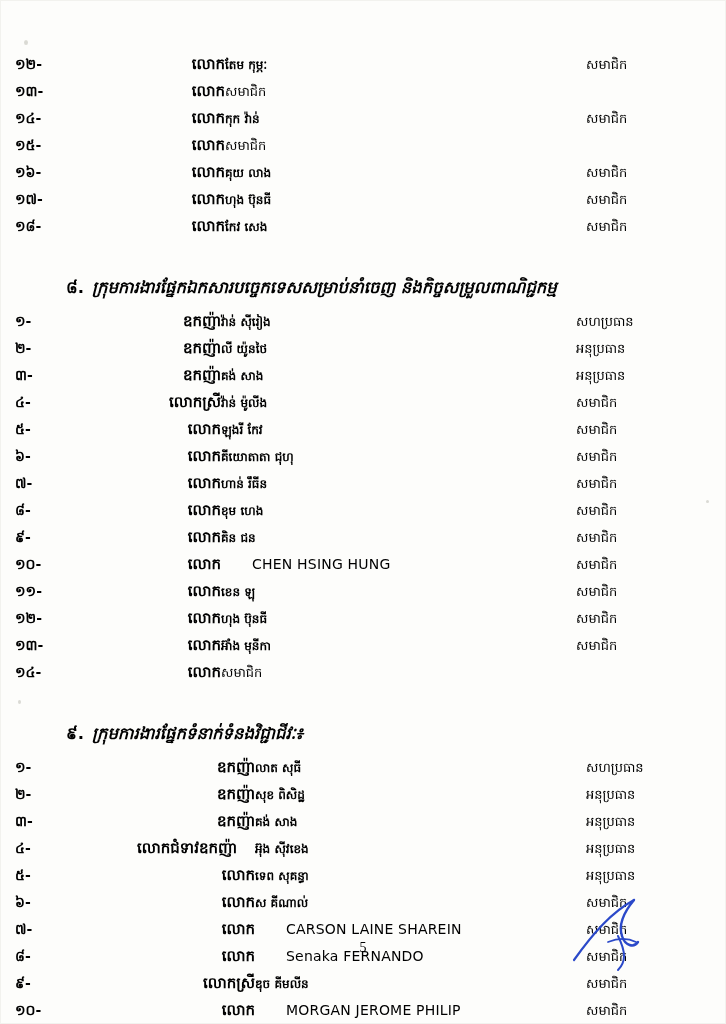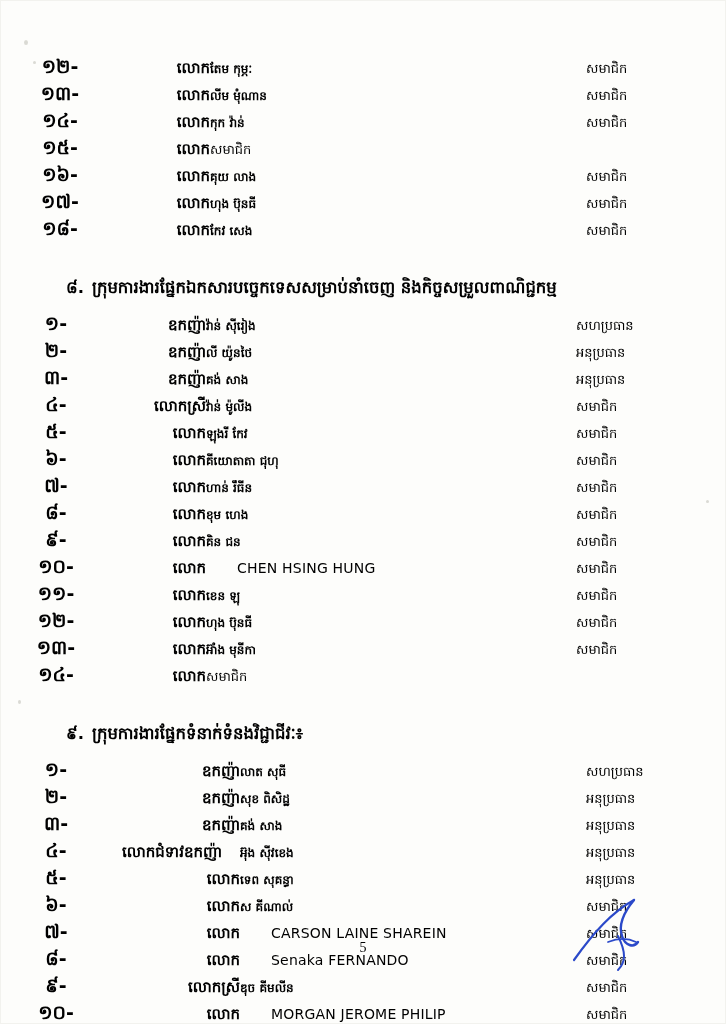--- a/index.html
+++ b/index.html
@@ -44,25 +44,26 @@
 
   
   .row {
     display: flex;
     align-items: baseline;
     height: 27px;
     font-size: 15px;
   }
   .num {
     width: 72px;
-    text-align: center;
+    text-align: left;
     padding-right: 6px;
     font-weight: 700;
-    font-size: 19px;
-    white-space: nowrap;
+    font-size: 14px;
+    white-space: nowrap;
+    padding-left: 15px;
   }
   .title {
     width: 86px;
     padding-left: 4px;
     font-weight: 700;
     font-size: 15px;
     white-space: nowrap;
     text-align: right;
   }
   .name {
@@ -108,20 +109,21 @@
     white-space: nowrap;
   }
   .heading .h-num {
     width: 84px;
     text-align: right;
     padding-right: 8px;
     font-weight: 700;
   }
   .heading .h-text {
     font-weight: 700;
+    font-style: italic;
   }
 
   .spacer-lg { height: 34px; }
   .spacer-sm { height: 10px; }
 
   .page-number {
     position: absolute;
     left: 0;
     right: 0;
     top: 940px;
@@ -157,21 +159,20 @@
     <div class="block-a">
       <div class="row">
         <span class="num">១២-</span>
         <span class="title">លោក</span>
         <span class="name">តែម កុម្ភៈ</span>
         <span class="role">សមាជិក</span>
       </div>
       <div class="row">
         <span class="num">១៣-</span>
         <span class="title">លោក</span>
-        <span class="name">លីម ម៉ំណាន</span>
         <span class="role">សមាជិក</span>
       </div>
       <div class="row">
         <span class="num">១៤-</span>
         <span class="title">លោក</span>
         <span class="name">កុក វ៉ាន់</span>
         <span class="role">សមាជិក</span>
       </div>
       <div class="row">
         <span class="num">១៥-</span>

